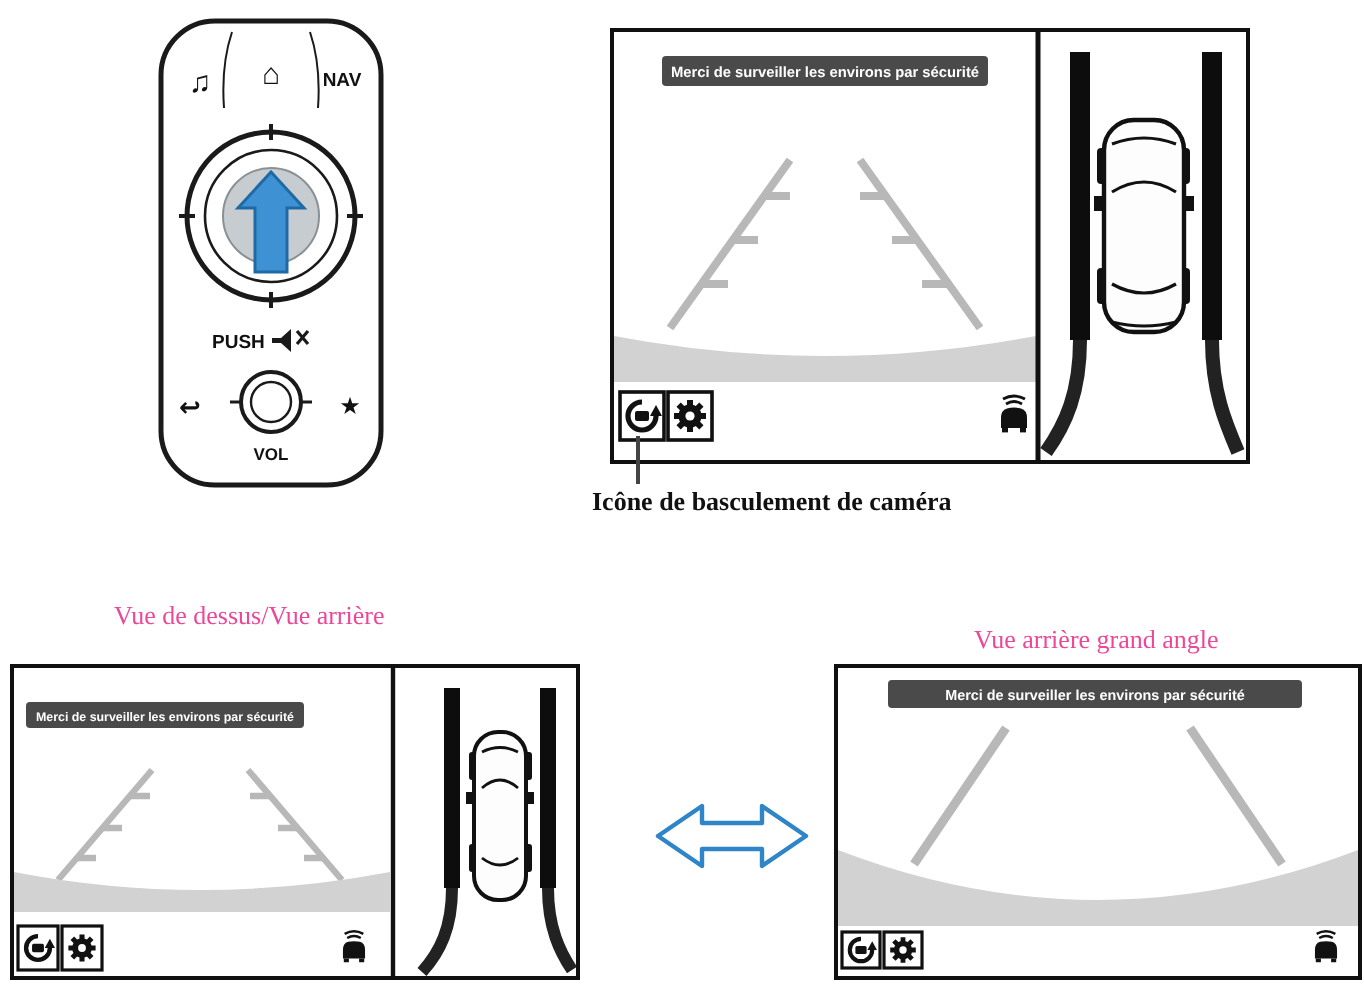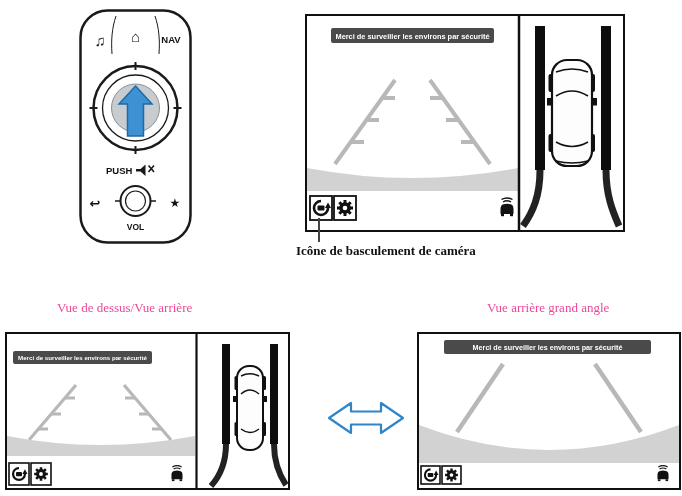--- a/index.html
+++ b/index.html
@@ -114,21 +114,21 @@
         <rect x="242" y="84" width="4.5" height="7.5" fill="#111"></rect>
         <rect x="287.5" y="84" width="4.5" height="7.5" fill="#111"></rect>
       </g>
     </g>
   </svg>
 
   <div class="callout-line"></div>
   <div class="callout-label">Icône de basculement de caméra</div>
 
   <div class="caption" style="left:57px; top:300px;">Vue de dessus/Vue arrière</div>
-  <div class="caption" style="left:487px; top:300px;">Vue arrière grand angle</div>
+  <div class="caption" style="left:487px; top:312px;">Vue arrière grand angle</div>
 
   <svg class="abs" style="left:5px; top:332px;" width="285" height="158" viewBox="0 0 285 158">
     <rect x="1" y="1" width="283" height="156" fill="#fff" stroke="#101010" stroke-width="2"></rect>
 
     <g>
       <rect x="8" y="19" width="139" height="13" rx="2" fill="#4a4a4a"></rect>
       <text x="77.5" y="28.3" text-anchor="middle" font-size="6.2" font-weight="bold" fill="#fff">Merci de surveiller les environs par sécurité</text>
       <g stroke="#b8b8b8" stroke-width="3.2" fill="none">
         <path d="M24,108 L71,53"></path>
         <path d="M166,108 L119,53"></path>

